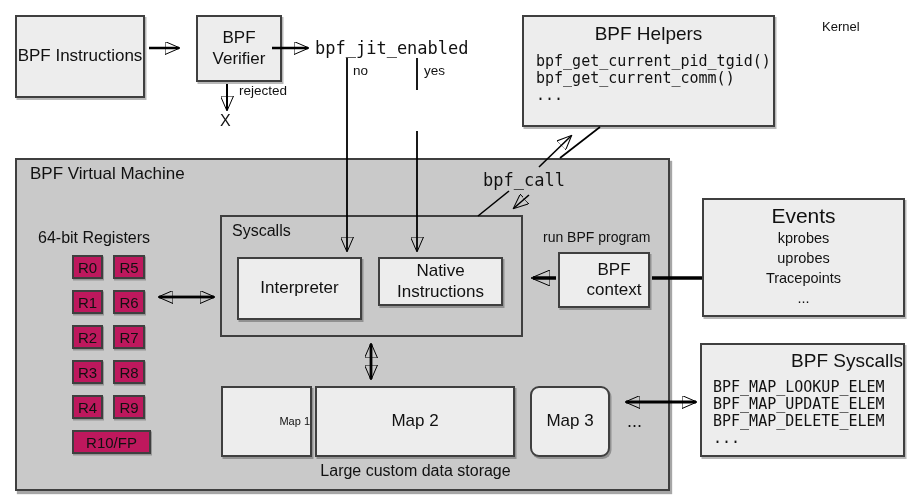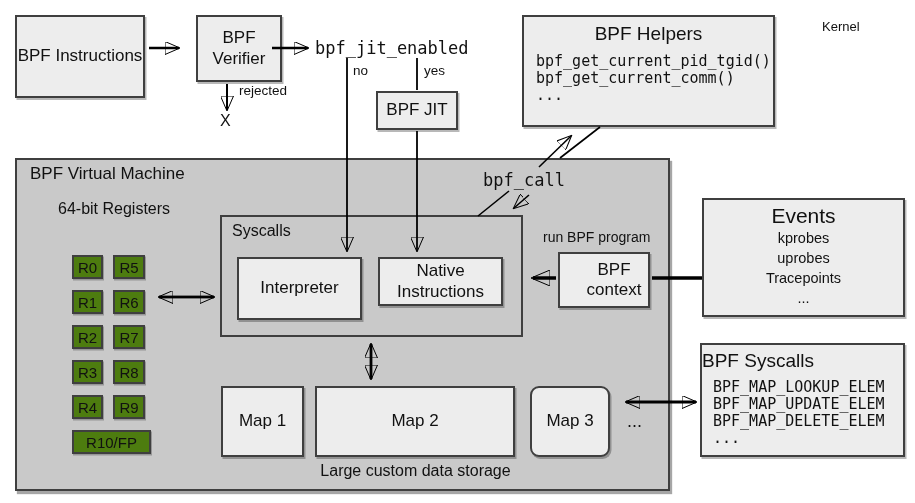--- a/index.html
+++ b/index.html
@@ -30,74 +30,71 @@
 
   
   .b-helpers{left:522px;top:15px;width:253px;height:112px;}
   .helpers-title{margin-top:6px;text-align:center;font-size:19px;}
   .helpers-body{margin:8px 0 0 12px;}
   .code-line{font-family:"DejaVu Sans Mono",monospace;font-size:15px;line-height:17px;white-space:pre;}
 
   
   .b-vm{left:15px;top:158px;width:655px;height:333px;background:#c9c9c9;box-shadow:2px 3px 1px rgba(0,0,0,0.35);}
   .lbl-vm-title{left:30px;top:165px;font-size:17px;}
-  .lbl-regs{left:38px;top:200px;font-size:16px;margin-left:20px;}
+  .lbl-regs{left:38px;top:229px;font-size:16px;}
   .regs{position:absolute;left:72px;top:255px;}
   .reg-row{display:flex;gap:10px;margin-bottom:11px;}
   .reg{
     box-sizing:border-box;width:31px;height:24px;
-    background:#4d7c0f;border:2px solid #3f3f3f;
+    background:#be185d;border:2px solid #3f3f3f;
     display:flex;align-items:center;justify-content:center;
     font-size:15px;box-shadow:1px 1.5px 0 rgba(0,0,0,0.25);
   }
   .reg.c2{width:32px;}
   .reg.fp{width:79px;}
 
   .b-exec{left:220px;top:215px;width:303px;height:122px;background:transparent;box-shadow:none;}
   .exec-title{margin:5px 0 0 10px;font-size:16px;}
   .b-interp{left:237px;top:257px;width:125px;height:63px;font-size:17px;}
   .b-native{left:378px;top:257px;width:125px;height:49px;font-size:17px;}
   .lbl-bpfcall{left:483px;top:171px;font-size:17px;}
   .lbl-run{left:543px;top:230px;font-size:14px;}
   .b-ctx{left:558px;top:252px;width:92px;height:56px;font-size:17px;padding-left:20px;}
 
-  .b-map1{left:221px;top:386px;width:83px;height:71px;font-size:17px;}
+  .b-map1{left:221px;top:386px;width:91px;height:71px;font-size:11px;justify-content:flex-end;}
   .b-map2{left:315px;top:386px;width:200px;height:71px;font-size:17px;}
   .b-map3{left:530px;top:386px;width:80px;height:71px;font-size:17px;border-radius:9px;}
   .lbl-maps-more{left:627px;top:412px;font-size:18px;}
   .lbl-storage{left:283px;top:462px;width:265px;text-align:center;font-size:16px;white-space:nowrap;}
 
   
   .b-events{left:702px;top:198px;width:203px;height:119px;}
   .events-title{margin-top:4px;text-align:center;font-size:21px;}
   .events-item{text-align:center;font-size:14.5px;line-height:20px;}
   .b-sys{left:700px;top:343px;width:205px;height:114px;}
-  .sys-title{margin-top:5px;text-align:left;font-size:19px;}
+  .sys-title{margin-top:5px;text-align:right;font-size:19px;}
   .sys-body{margin:7px 0 0 11px;}
 
   .wires{position:absolute;left:0;top:0;width:915px;height:503px;pointer-events:none;}
   .wires line, .wires path{stroke:#000;fill:none;}
 </style>
 </head>
 <body>
 
 <div class="canvas">
 
   <div class="box cbox b-instr">
     <span>BPF Instructions</span>
   </div>
   <div class="box cbox b-verif">
     <span>BPF Verifier</span>
   </div>
   <div class="lbl mono lbl-jit-enabled">bpf_jit_enabled</div>
   <div class="lbl lbl-no">no</div>
   <div class="lbl lbl-yes">yes</div>
-  <div class="box cbox b-jit">
-    <span>BPF JIT</span>
-  </div>
   <div class="lbl lbl-rejected">rejected</div>
   <div class="lbl lbl-x">X</div>
   <div class="lbl lbl-kernel">Kernel</div>
 
   <div class="box b-helpers">
     <div class="helpers-title">BPF Helpers</div>
     <div class="helpers-body">
       <div class="code-line">bpf_get_current_pid_tgid()</div>
       <div class="code-line">bpf_get_current_comm()</div>
       <div class="code-line">...</div>

